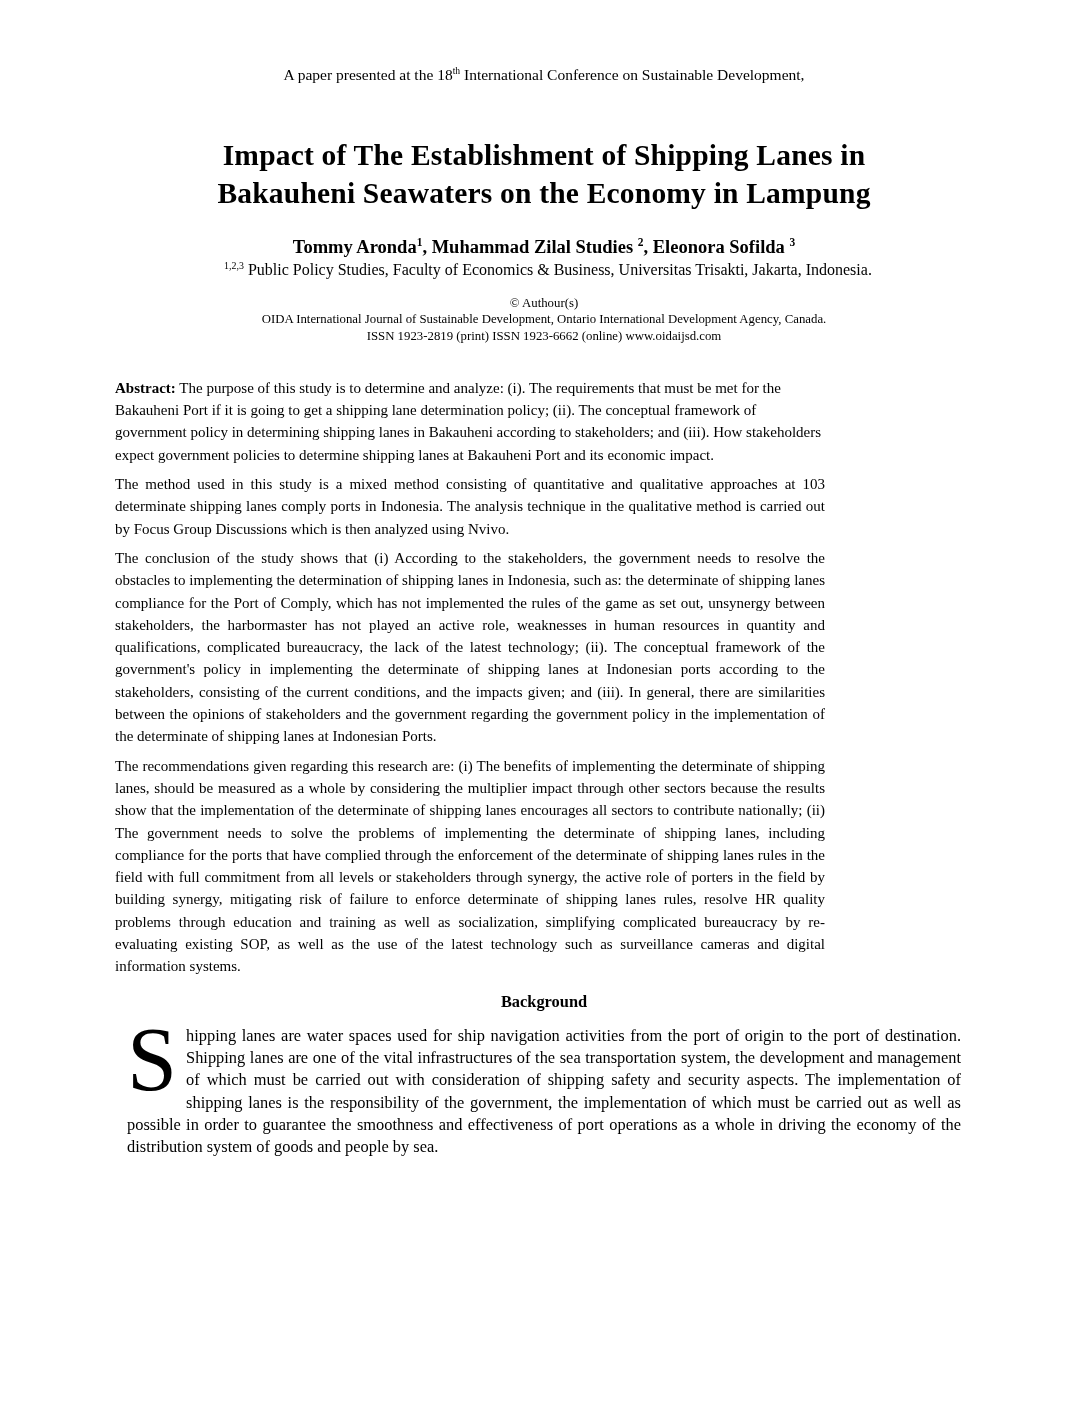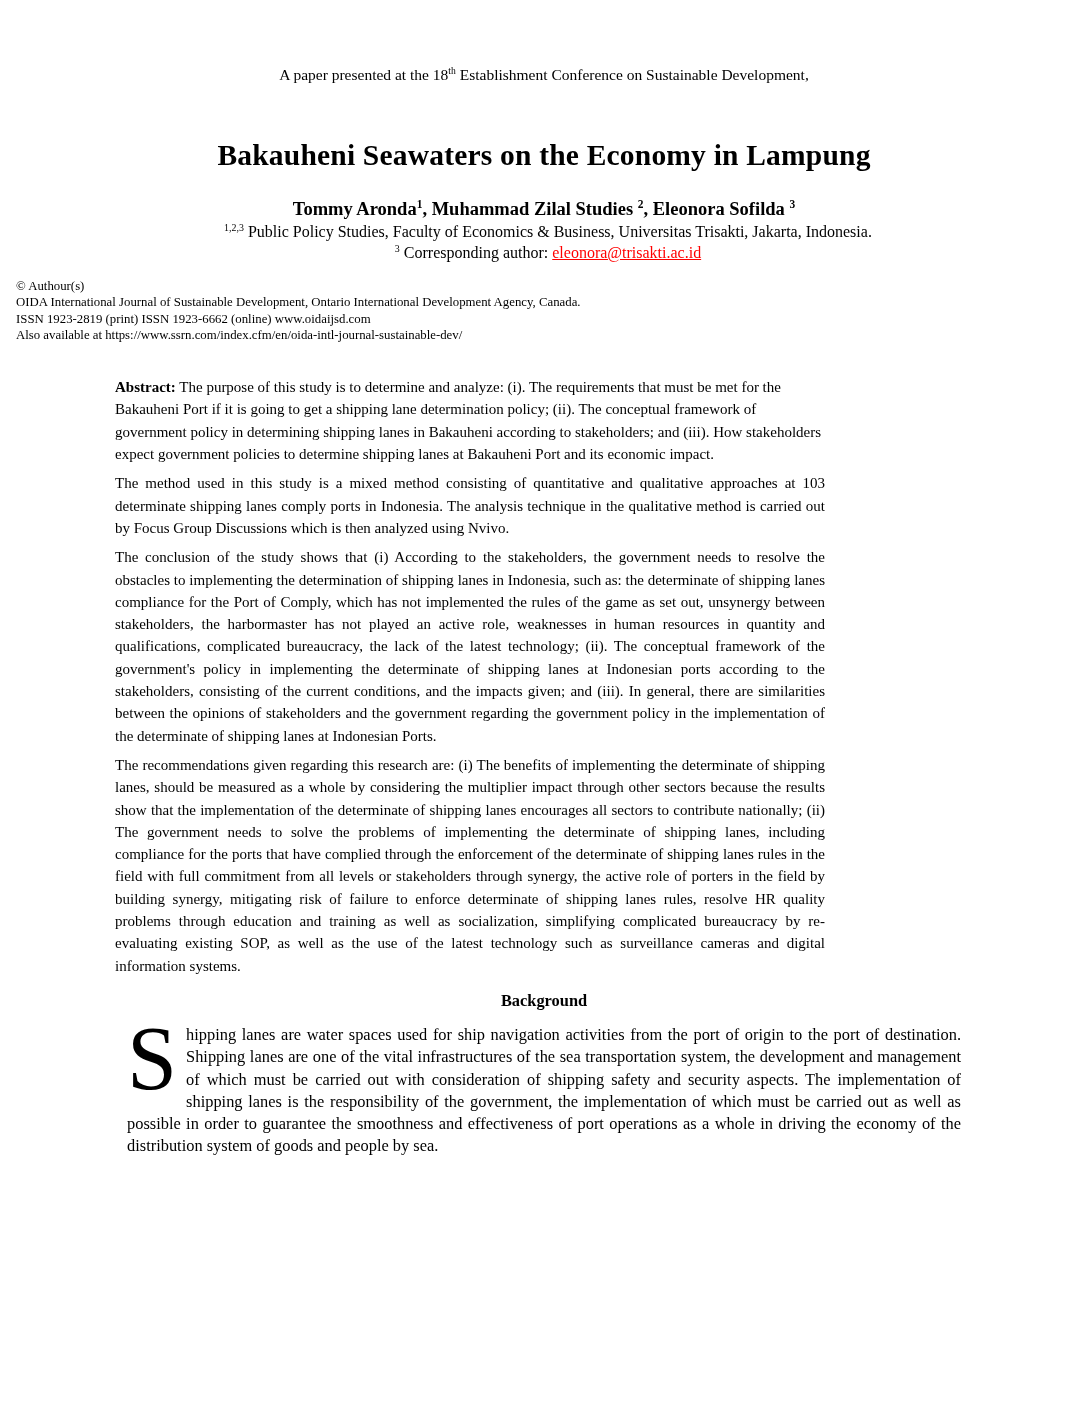--- a/index.html
+++ b/index.html
@@ -43,24 +43,23 @@
     line-height: 21px;
     padding-left: 8px;
   }
   .email {
     color: #FF0000;
     text-decoration: underline;
     cursor: pointer;
   }
   .imprint {
     margin-top: 15px;
-    text-align: left;
+    text-align: center;
     font-size: 12.8px;
     line-height: 16.3px;
-    margin-left: 16px;
   }
   .abstract-block {
     width: 710px;
     margin-left: 115px;
     margin-top: 33px;
     font-size: 15px;
     line-height: 22.3px;
   }
   .abstract-block p { margin: 0 0 7px 0; }
   .abstract-block p.just { text-align: justify; }
@@ -88,38 +87,37 @@
     padding-top: 3px;
     margin-right: 9px;
   }
 </style>
 </head>
 <body>
 
 <div class="page">
 
   <div class="conf-note">
-    <div><span>A paper presented at the 18</span><sup>th</sup><span> Establishment Conference on Sustainable Development,</span></div>
+    <div><span>A paper presented at the 18</span><sup>th</sup><span> International Conference on Sustainable Development,</span></div>
   </div>
 
   <div class="paper-title">
+    <div>Impact of The Establishment of Shipping Lanes in</div>
     <div>Bakauheni Seawaters on the Economy in Lampung</div>
   </div>
 
   <div class="authors"><span>Tommy Aronda</span><sup>1</sup><span>, </span><span>Muhammad Zilal Studies </span><sup>2</sup><span>, </span><span>Eleonora Sofilda </span><sup>3</sup></div>
 
   <div class="affil"><sup>1,2,3</sup><span> Public Policy Studies, Faculty of Economics &amp; Business, Universitas Trisakti, Jakarta, Indonesia.</span></div>
 
-  <div class="affil"><sup>3</sup><span> Corresponding author: </span><a class="email">eleonora@trisakti.ac.id</a></div>
 
   <div class="imprint">
     <div>© Authour(s)</div>
     <div>OIDA International Journal of Sustainable Development, Ontario International Development Agency, Canada.</div>
     <div>ISSN 1923-2819 (print) ISSN 1923-6662 (online) www.oidaijsd.com</div>
-    <div>Also available at https://www.ssrn.com/index.cfm/en/oida-intl-journal-sustainable-dev/</div>
   </div>
 
   <div class="abstract-block">
     <p><b>Abstract:</b><span> The purpose of this study is to determine and analyze: (i). The requirements that must be met for the Bakauheni Port if it is going to get a shipping lane determination policy; (ii). The conceptual framework of government policy in determining shipping lanes in Bakauheni according to stakeholders; and (iii). How stakeholders expect government policies to determine shipping lanes at Bakauheni Port and its economic impact.</span></p>
     <p class="just">The method used in this study is a mixed method consisting of quantitative and qualitative approaches at 103 determinate shipping lanes comply ports in Indonesia. The analysis technique in the qualitative method is carried out by Focus Group Discussions which is then analyzed using Nvivo.</p>
     <p class="just">The conclusion of the study shows that (i) According to the stakeholders, the government needs to resolve the obstacles to implementing the determination of shipping lanes in Indonesia, such as: the determinate of shipping lanes compliance for the Port of Comply, which has not implemented the rules of the game as set out, unsynergy between stakeholders, the harbormaster has not played an active role, weaknesses in human resources in quantity and qualifications, complicated bureaucracy, the lack of the latest technology; (ii). The conceptual framework of the government's policy in implementing the determinate of shipping lanes at Indonesian ports according to the stakeholders, consisting of the current conditions, and the impacts given; and (iii). In general, there are similarities between the opinions of stakeholders and the government regarding the government policy in the implementation of the determinate of shipping lanes at Indonesian Ports.</p>
     <p class="just">The recommendations given regarding this research are: (i) The benefits of implementing the determinate of shipping lanes, should be measured as a whole by considering the multiplier impact through other sectors because the results show that the implementation of the determinate of shipping lanes encourages all sectors to contribute nationally; (ii) The government needs to solve the problems of implementing the determinate of shipping lanes, including compliance for the ports that have complied through the enforcement of the determinate of shipping lanes rules in the field with full commitment from all levels or stakeholders through synergy, the active role of porters in the field by building synergy, mitigating risk of failure to enforce determinate of shipping lanes rules, resolve HR quality problems through education and training as well as socialization, simplifying complicated bureaucracy by re-evaluating existing SOP, as well as the use of the latest technology such as surveillance cameras and digital information systems.</p>
   </div>
 
   <div class="bg-heading">Background</div>

